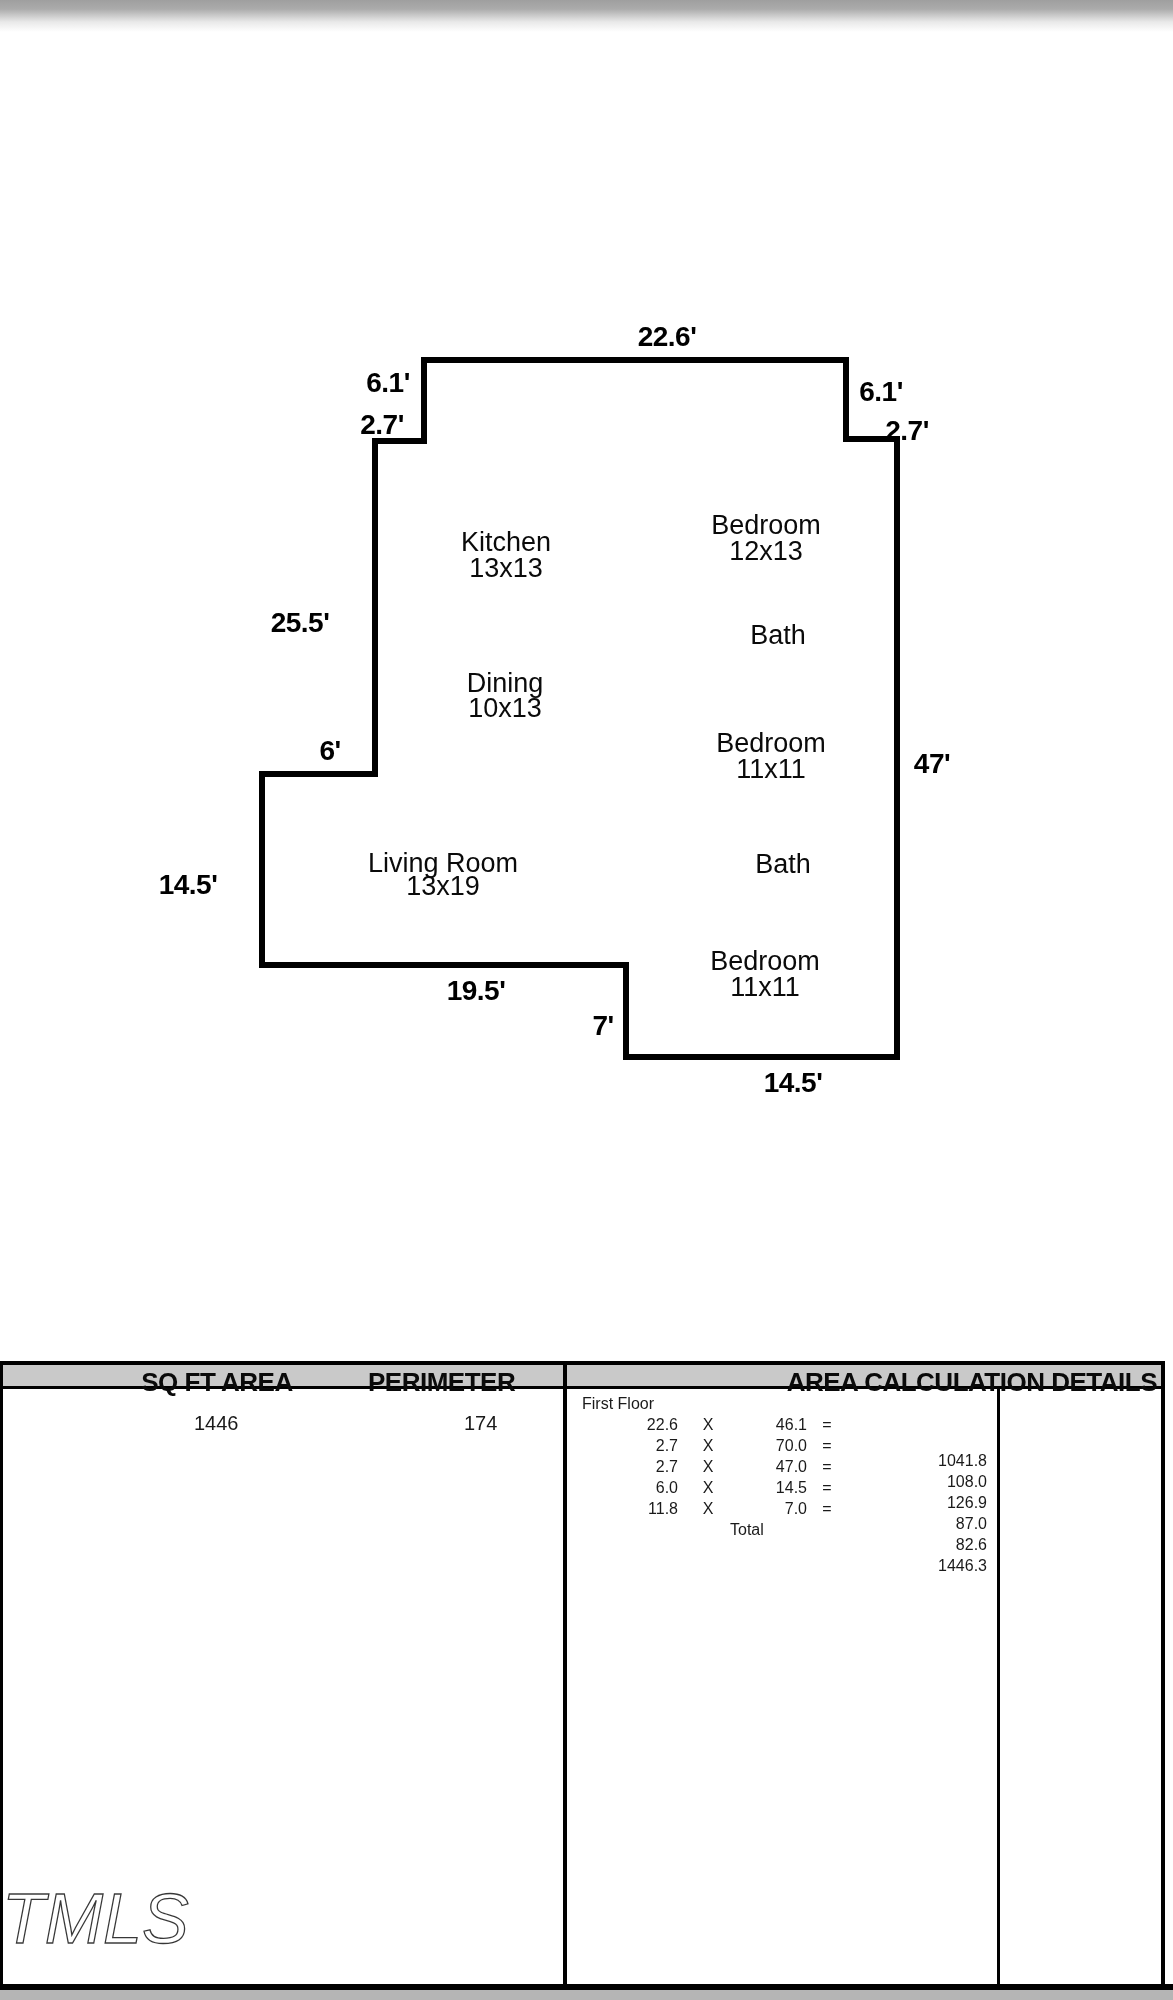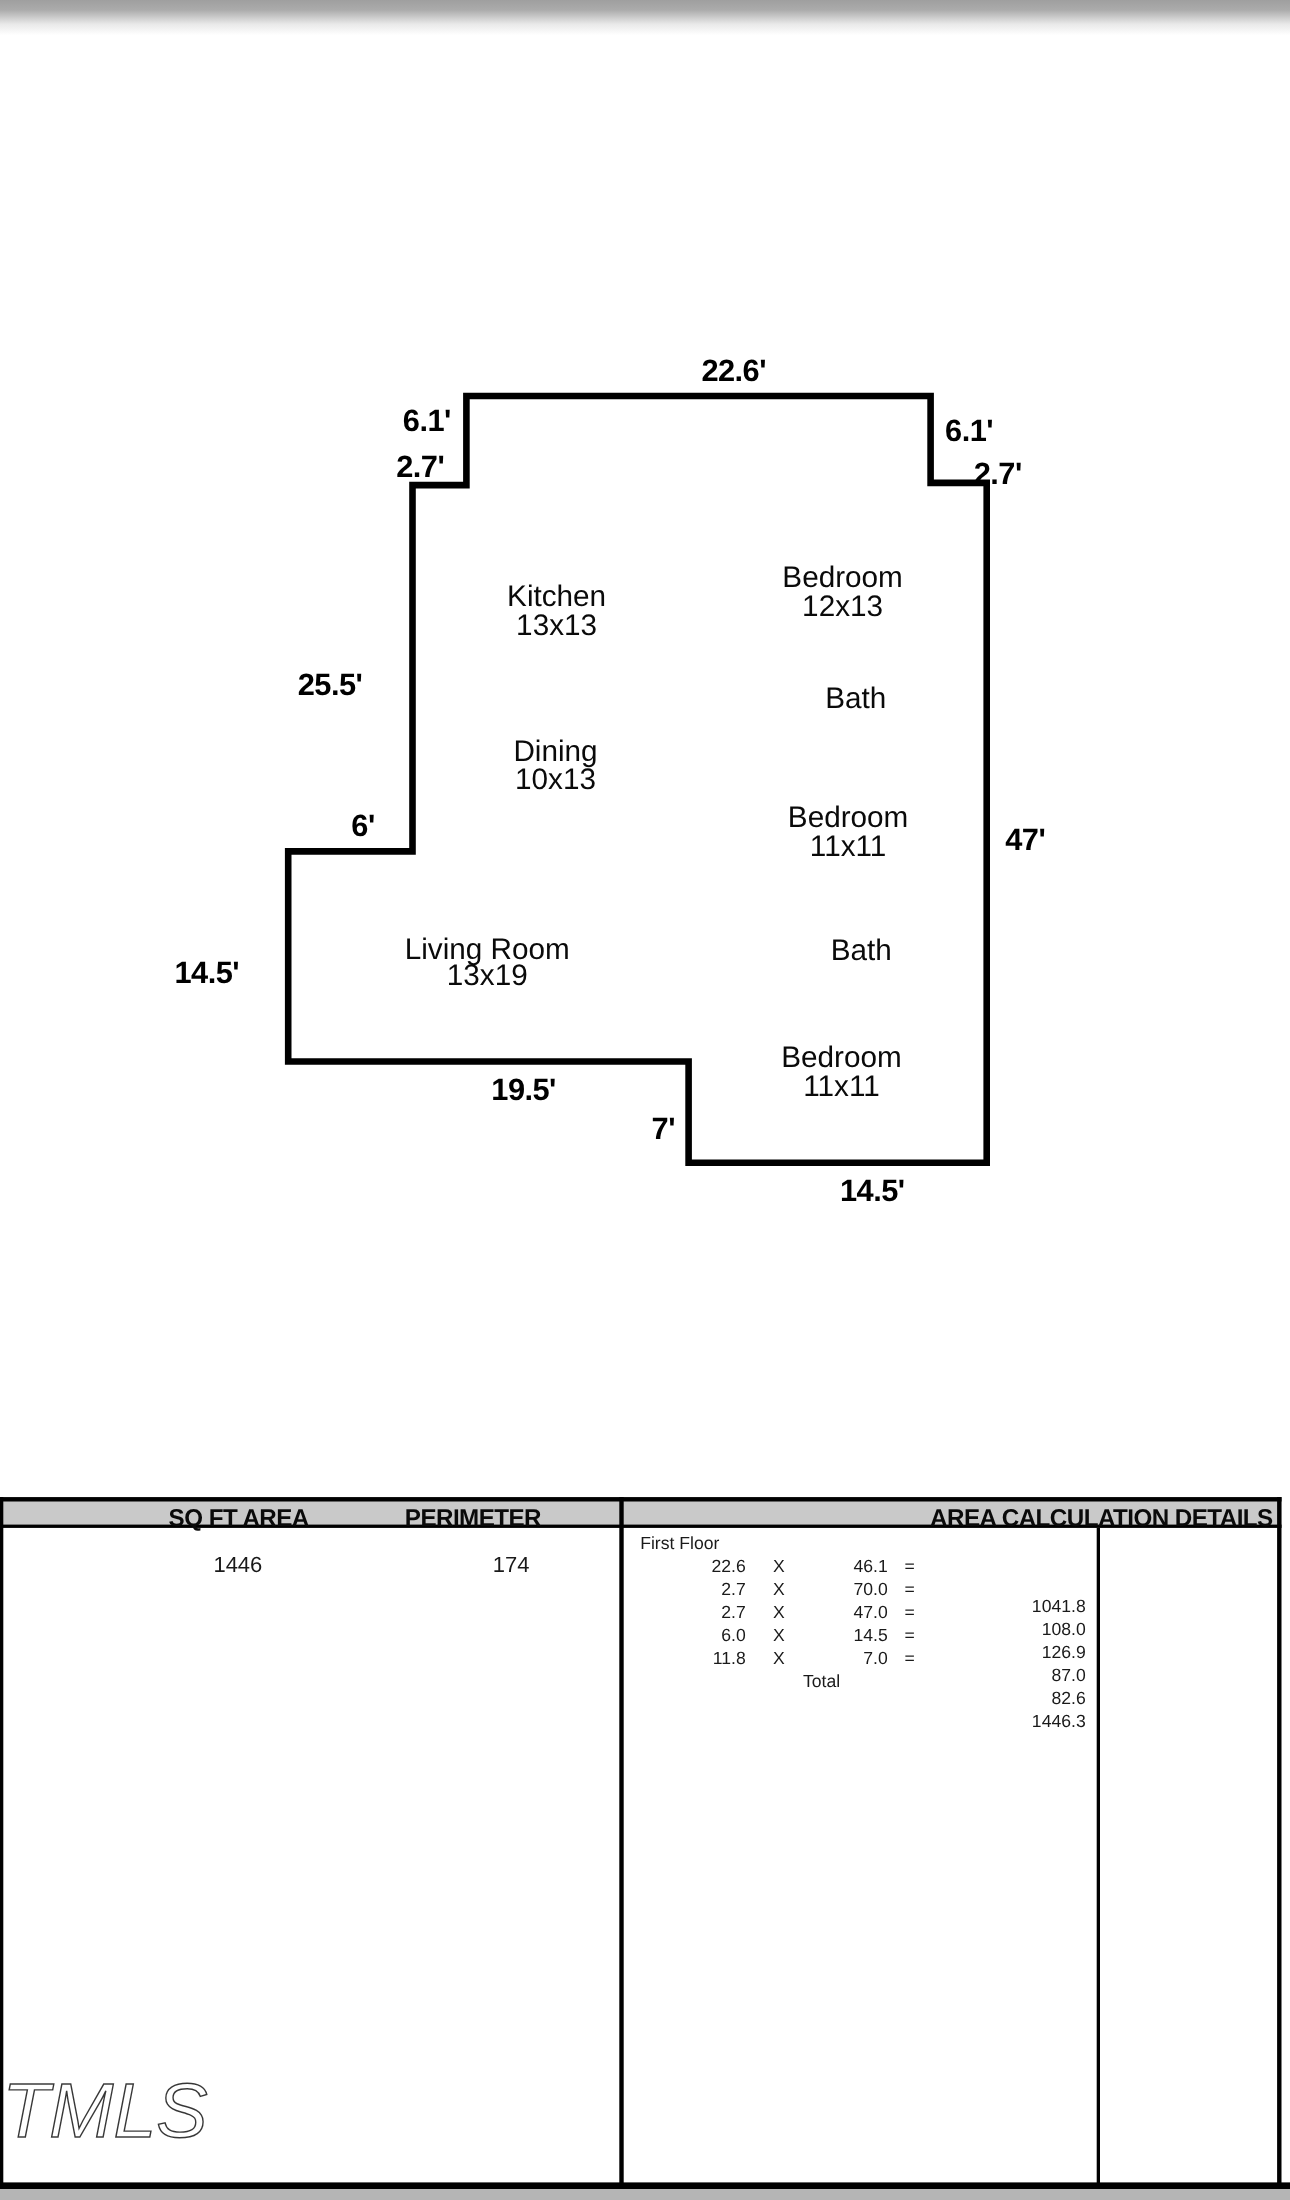--- a/index.html
+++ b/index.html
@@ -12,21 +12,21 @@
     background:linear-gradient(#9f9f9f 0px,#ababab 9px,#e9e9e9 22px,#ffffff 32px);}
   
   #plan-svg{position:absolute;left:0;top:0;}
   .dim-label{font:bold 28px "Liberation Sans", sans-serif;fill:#000;letter-spacing:-0.5px;}
   .room-label{font:27px "Liberation Sans", sans-serif;fill:#0a0a0a;}
   .wall{fill:#ffffff;stroke:#000000;stroke-width:6;stroke-linejoin:miter;}
   .vline{position:absolute;background:#000;}
   .header-band{position:absolute;left:0;top:1361px;width:1165px;height:28px;
     box-sizing:border-box;border-top:4px solid #000;border-bottom:3px solid #000;
     background:#c9c9c9;}
-  .header-label{position:absolute;top:2px;font-weight:bold;font-size:22px;color:#0a0a0a;letter-spacing:-0.5px;white-space:nowrap;}
+  .header-label{position:absolute;top:2px;font-weight:bold;font-size:26px;color:#0a0a0a;letter-spacing:-0.5px;white-space:nowrap;}
   .hl-sqft{left:117px;width:200px;text-align:center;}
   .hl-peri{left:368px;width:200px;text-align:left;}
   .hl-details{right:8px;text-align:right;}
   .cell-value{position:absolute;font-size:20px;color:#1a1a1a;text-align:left;}
   .details-block{position:absolute;left:565px;top:1393px;width:438px;font-size:16px;color:#1a1a1a;}
   .first-floor{margin-left:17px;height:21px;line-height:21px;}
   .calc-row{display:grid;grid-template-columns:113px 60px 69px 40px 140px;height:21px;line-height:21px;}
   .calc-row .c-a{text-align:right;}
   .calc-row .c-op{text-align:center;}
   .calc-row .c-b{text-align:right;}
@@ -82,21 +82,21 @@
   <div class="header-label hl-peri">PERIMETER</div>
   <div class="header-label hl-details">AREA CALCULATION DETAILS</div>
 </div>
 
 <div class="vline" style="left:0;top:1361px;width:3px;height:624px;"></div>
 <div class="vline" style="left:563px;top:1361px;width:4px;height:624px;"></div>
 <div class="vline" style="left:997px;top:1389px;width:3px;height:596px;"></div>
 <div class="vline" style="left:1161px;top:1361px;width:4px;height:624px;"></div>
 
 <div class="cell-value" style="left:194px;top:1412px;width:100px;">1446</div>
-<div class="cell-value" style="left:448px;top:1412px;width:100px;">174</div>
+<div class="cell-value" style="left:464px;top:1412px;width:100px;">174</div>
 
 <div class="details-block">
   <div class="first-floor">First Floor</div>
   <div class="calc-row">
     <span class="c-a">22.6</span>
     <span class="c-op">X</span>
     <span class="c-b">46.1</span>
     <span class="c-eq">=</span>
     <span class="c-res">1041.8</span>
   </div>

